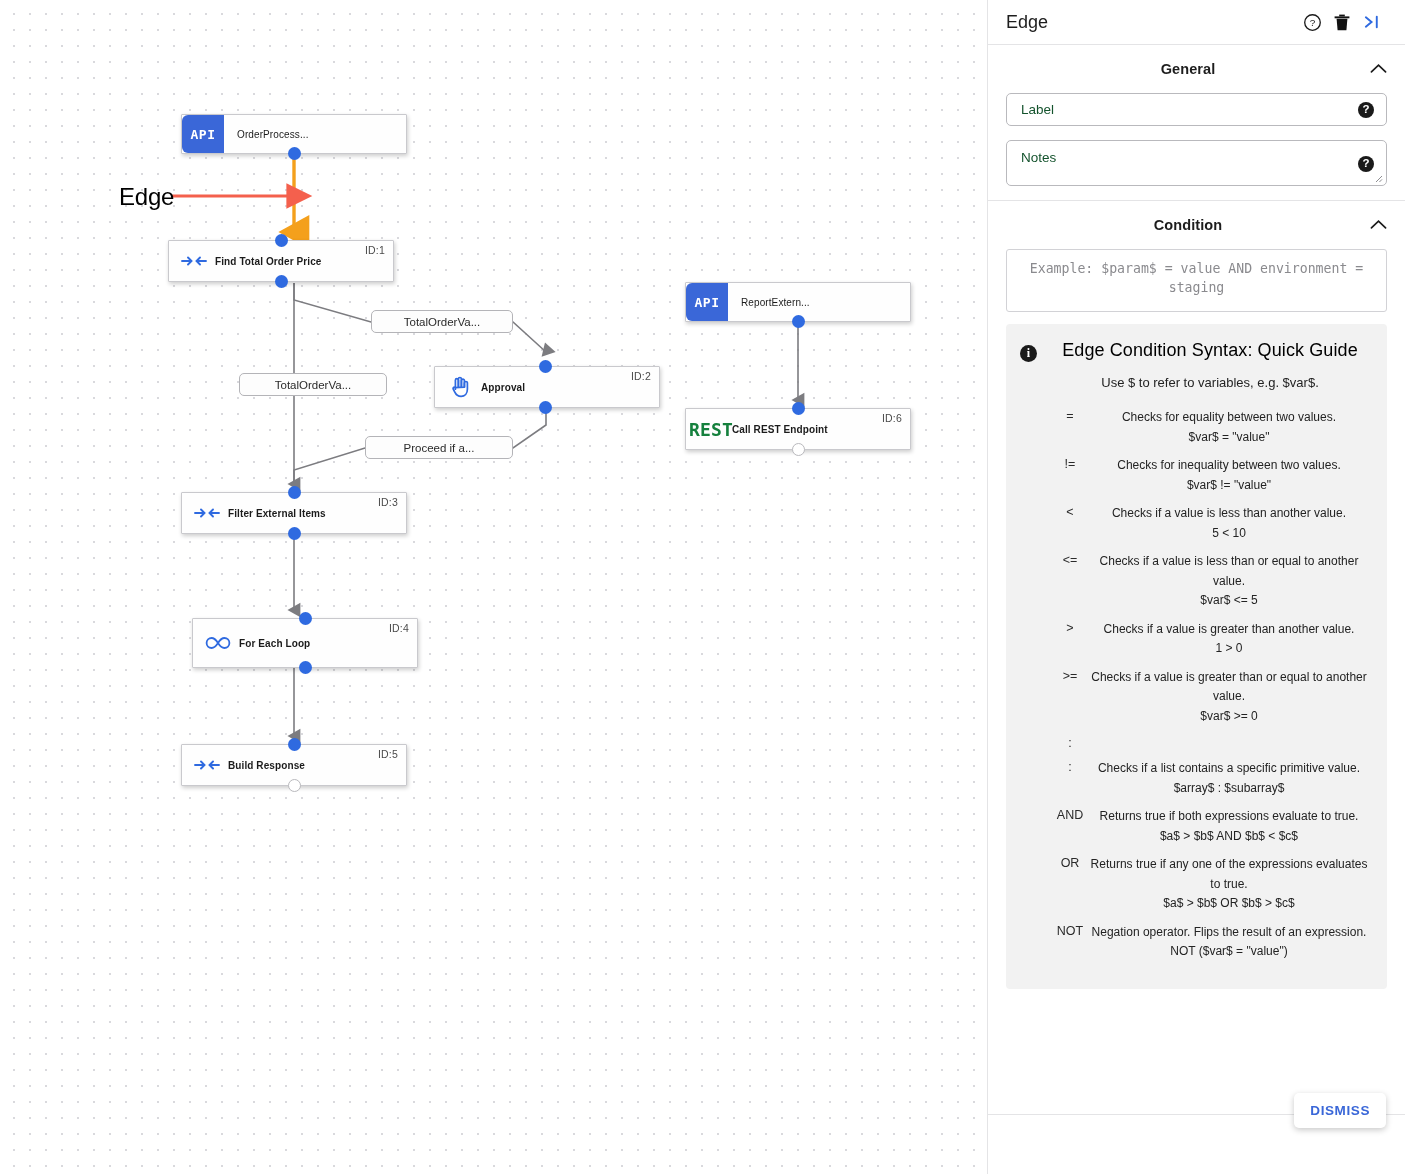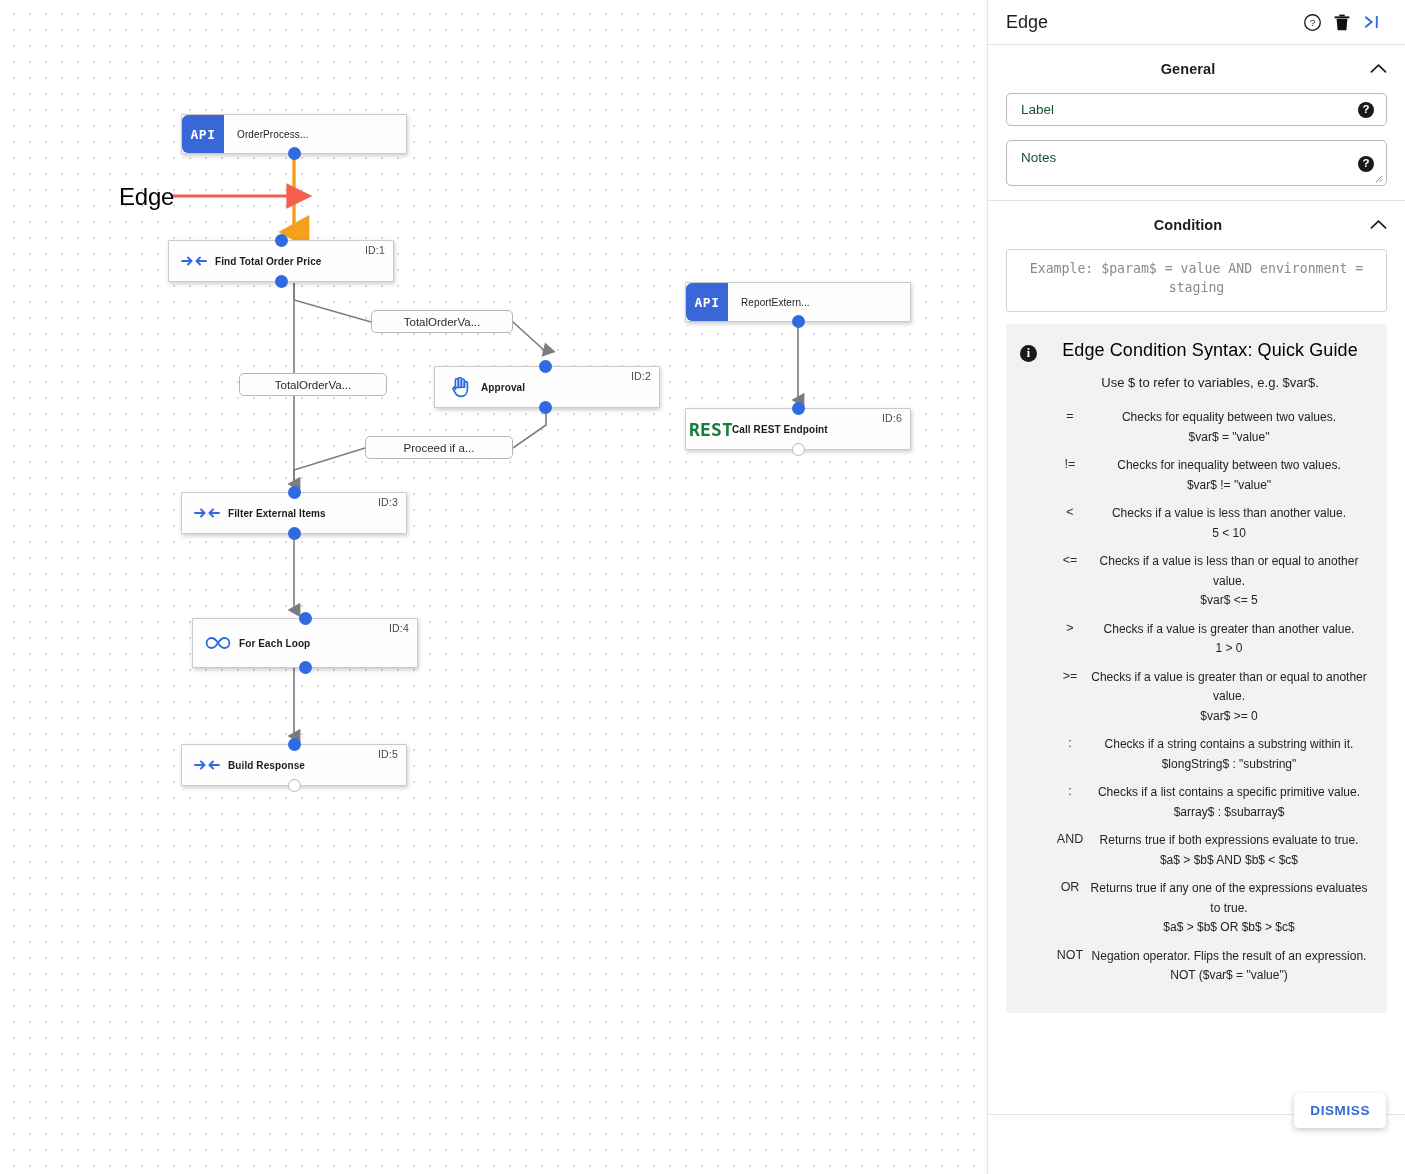--- a/index.html
+++ b/index.html
@@ -471,21 +471,20 @@
                 <div class="op-row">
                   <div class="op-sym">&gt;</div>
                   <div class="op-desc"><span>Checks if a value is greater than another value.</span><span class="op-ex">1 &gt; 0</span></div>
                 </div>
                 <div class="op-row">
                   <div class="op-sym">&gt;=</div>
                   <div class="op-desc"><span>Checks if a value is greater than or equal to another value.</span><span class="op-ex">$var$ &gt;= 0</span></div>
                 </div>
                 <div class="op-row">
                   <div class="op-sym">:</div>
-                  <div class="op-desc"><span>Checks if a string contains a substring within it.</span><span class="op-ex">$longString$ : "substring"</span></div>
                 </div>
                 <div class="op-row">
                   <div class="op-sym">:</div>
                   <div class="op-desc"><span>Checks if a list contains a specific primitive value.</span><span class="op-ex">$array$ : $subarray$</span></div>
                 </div>
                 <div class="op-row">
                   <div class="op-sym">AND</div>
                   <div class="op-desc"><span>Returns true if both expressions evaluate to true.</span><span class="op-ex">$a$ &gt; $b$ AND $b$ &lt; $c$</span></div>
                 </div>
                 <div class="op-row">

